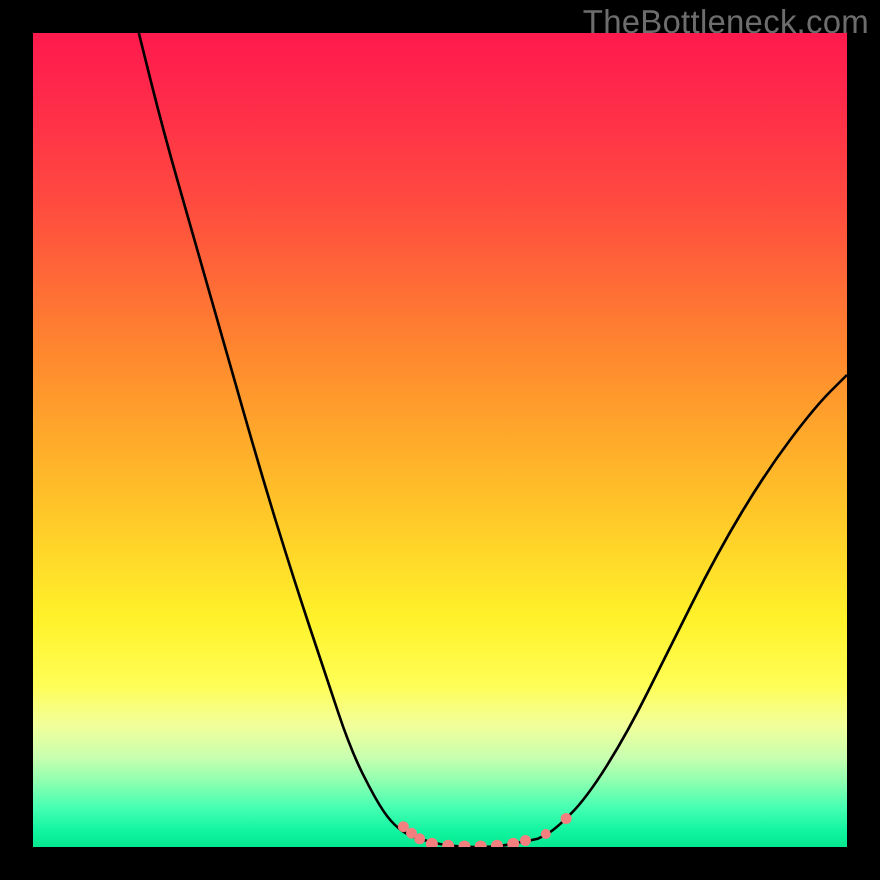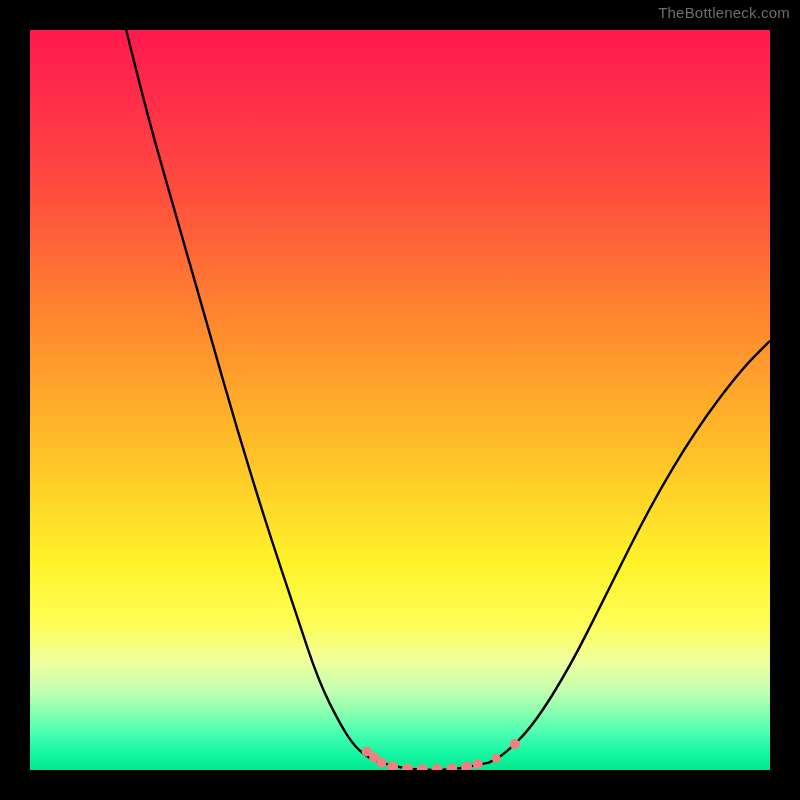--- a/index.html
+++ b/index.html
@@ -41,21 +41,21 @@
       #49ffb3 95%,
       #11f5a0 98%,
       #05e890 100%
     );
   }
   .watermark {
     position: absolute;
     top: 4px;
     right: 10px;
     color: #6d6d6d;
-    font-size: 15px;
+    font-size: 30px;
     font-weight: 500;
     letter-spacing: 0.2px;
     pointer-events: none;
   }
   svg.curve {
     position: absolute;
     top: 0;
     left: 0;
     width: 740px;
     height: 740px;

